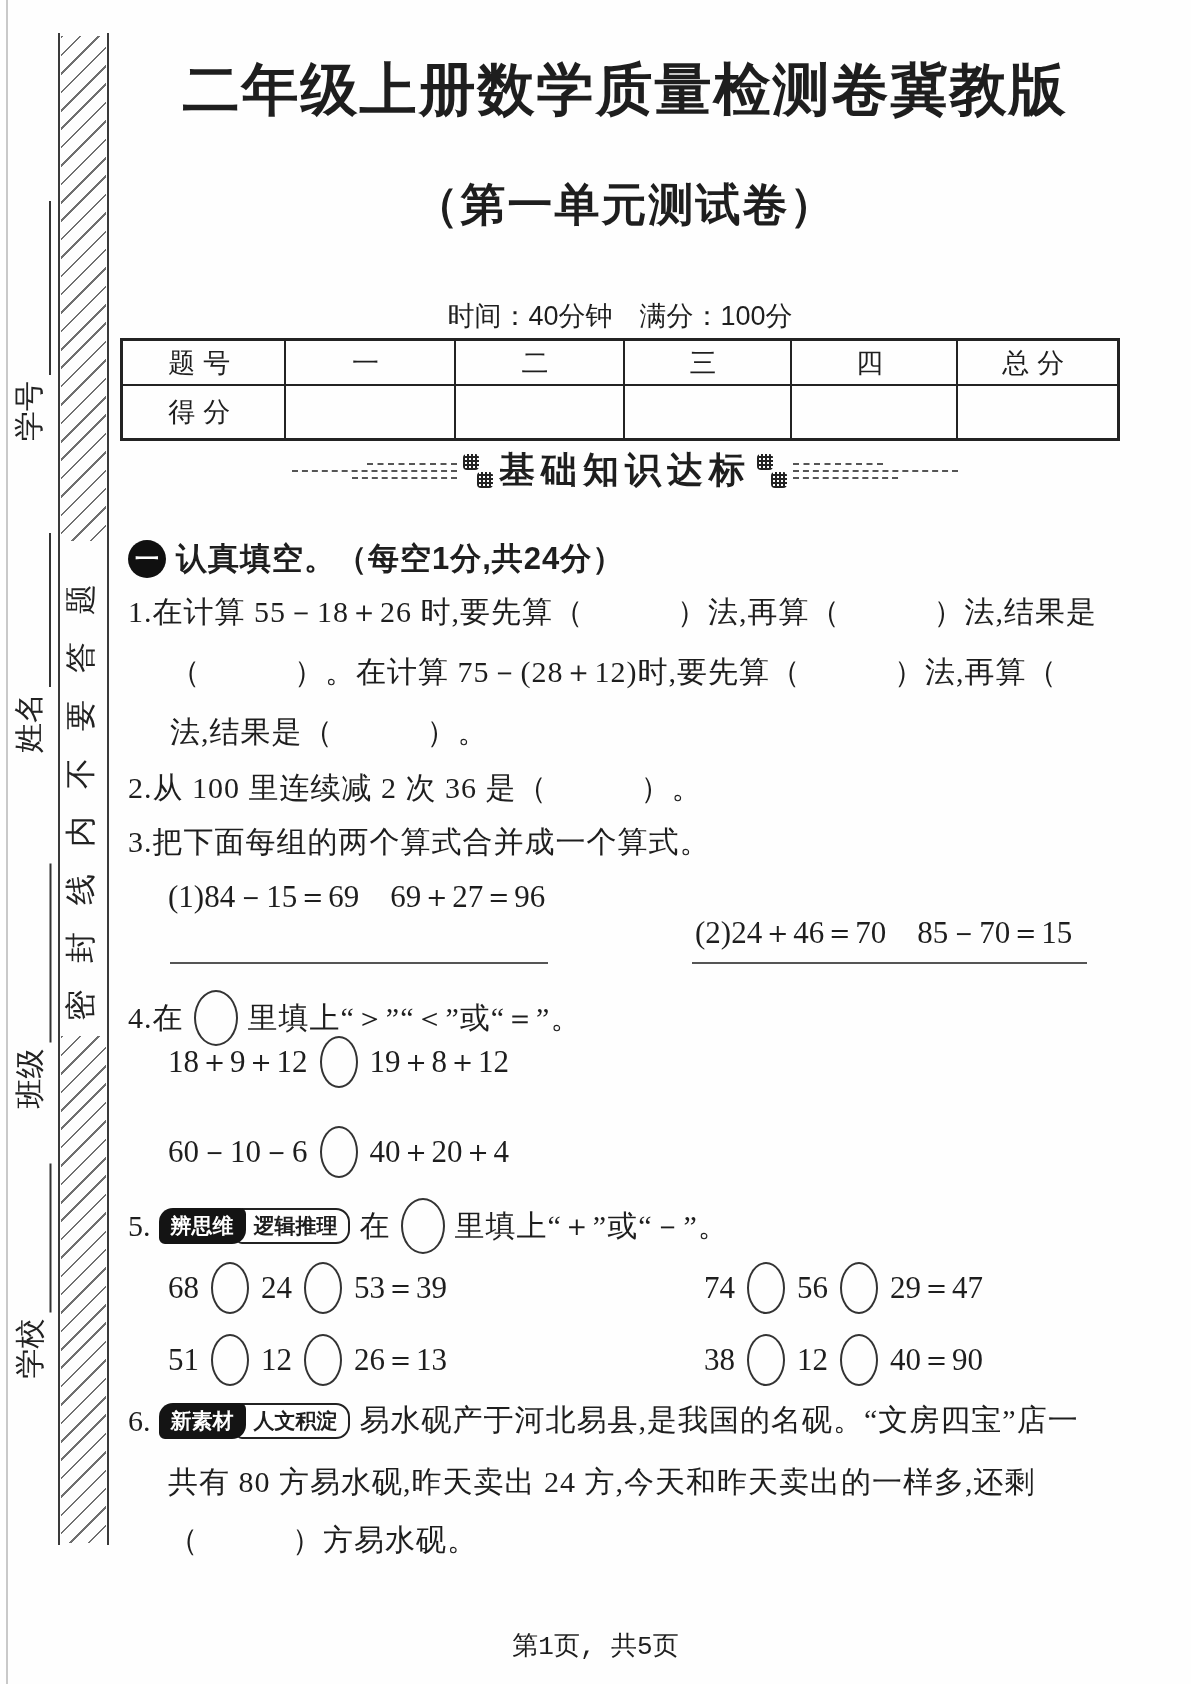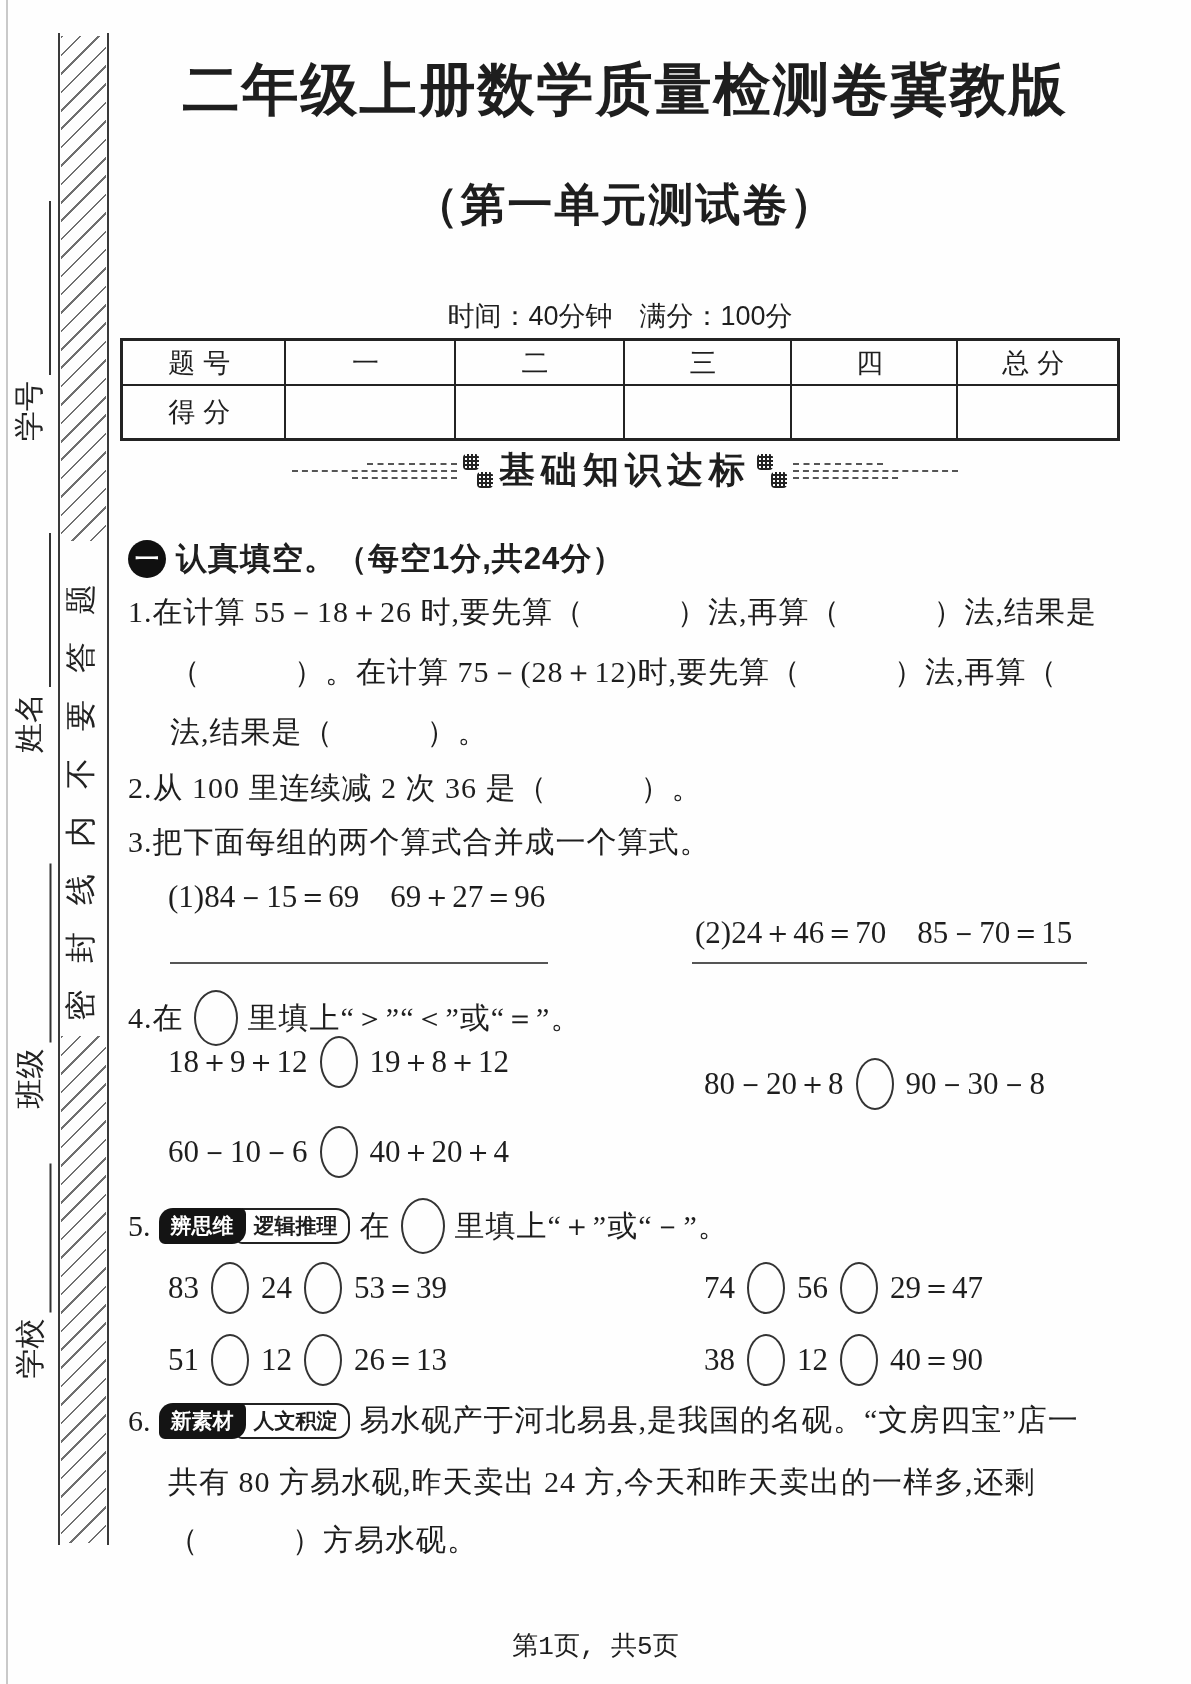--- a/index.html
+++ b/index.html
@@ -181,41 +181,36 @@
   <div class="abs qrow" style="left:128px;top:990px;">
     <span class="qline">4.在</span>
     <span class="circ circ-lg" style="margin:0 10px;"></span>
     <span class="qline">里填上“＞”“＜”或“＝”。</span>
   </div>
   <div class="abs qrow" style="left:168px;top:1036px;">
     <span class="expr">18＋9＋12</span>
     <span class="circ"></span>
     <span class="expr">19＋8＋12</span>
   </div>
-  <div class="abs qrow" style="left:704px;top:1058px;">
-    <span class="expr">80－20＋8</span>
-    <span class="circ"></span>
-    <span class="expr">90－30－8</span>
-  </div>
   <div class="abs qrow" style="left:168px;top:1126px;">
     <span class="expr">60－10－6</span>
     <span class="circ"></span>
     <span class="expr">40＋20＋4</span>
   </div>
 
   <div class="abs qrow" style="left:128px;top:1198px;">
     <span class="qnum">5.</span>
     <span class="badge-dark">辨思维</span>
     <span class="badge-light">逻辑推理</span>
     <span class="qline" style="margin-left:10px;">在</span>
     <span class="circ circ-lg" style="margin:0 10px;"></span>
     <span class="qline">里填上“＋”或“－”。</span>
   </div>
   <div class="abs qrow" style="left:168px;top:1262px;">
-    <span class="expr">83</span>
+    <span class="expr">68</span>
     <span class="circ"></span>
     <span class="expr">24</span>
     <span class="circ"></span>
     <span class="expr">53＝39</span>
   </div>
   <div class="abs qrow" style="left:704px;top:1262px;">
     <span class="expr">74</span>
     <span class="circ"></span>
     <span class="expr">56</span>
     <span class="circ"></span>

